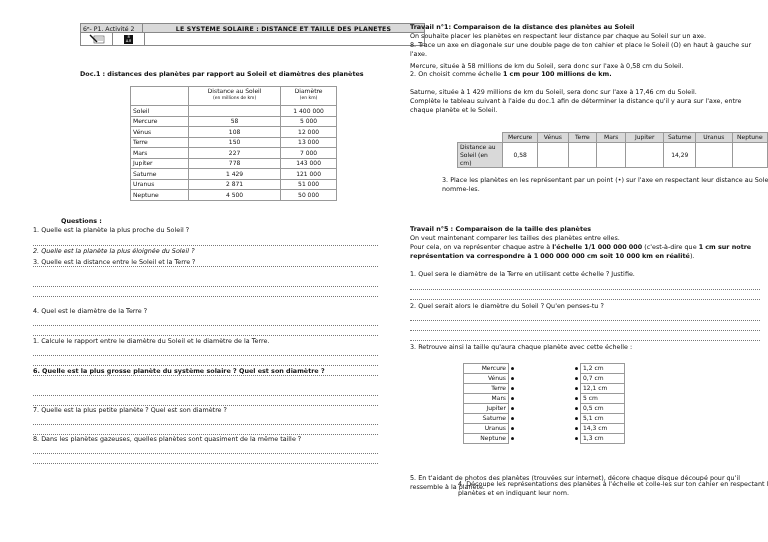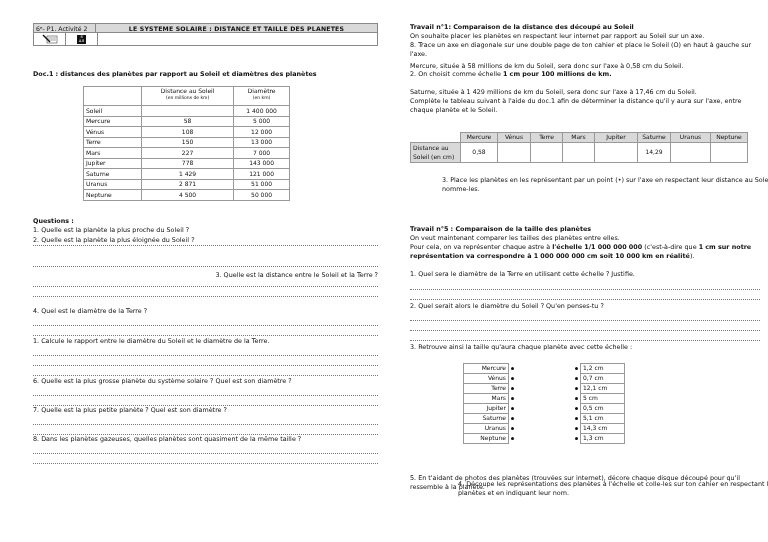--- a/index.html
+++ b/index.html
@@ -1,18 +1,18 @@
 <!DOCTYPE html>
 <html><head>
 <meta charset="utf-8">
 <style>
   * { box-sizing: border-box; margin: 0; padding: 0; }
   html, body { width: 768px; height: 542px; background: #ffffff; overflow: hidden; }
   body { position: relative; font-family: "DejaVu Sans", sans-serif; color: #111; font-size: 6.4px; line-height: 1.35; }
-  .abs { position: absolute; }
+  .abs { position: absolute; margin-left: 47px; }
   .dots { border-bottom: 1px dotted #777; height: 10px; width: 100%; }
   
   .hdr { left: 33px; top: 23px; width: 345px; border: 1px solid #888; }
   .hdr-row1 { display: flex; background: #d9d9d9; border-bottom: 1px solid #888; height: 9px; font-size: 6.2px; line-height: 9px; }
   .hdr-row1 .act { width: 62px; padding-left: 2px; border-right: 1px solid #888; }
   .hdr-row1 .ttl { flex: 1; text-align: center; font-weight: bold; letter-spacing: 0.2px; }
   .hdr-row2 { display: flex; height: 12px; }
   .hdr-row2 .cell { border-right: 1px solid #888; display: flex; align-items: center; justify-content: center; }
   .icon-pencil { width: 32px; }
   .icon-box { width: 32px; }
@@ -107,47 +107,47 @@
         <td class="c">51 000</td>
       </tr>
   <tr>
         <td>Neptune</td>
         <td class="c">4 500</td>
         <td class="c">50 000</td>
       </tr>
 </tbody>
   </table>
 
-<div class="q sec-title" style="top:217px;">Questions :</div>
+<div class="q sec-title" style="top:217px;margin-left:28px;">Questions :</div>
 <div class="q" style="top:226px;">1. Quelle est la planète la plus proche du Soleil ?</div>
 <div class="q dots" style="top:236px;"></div>
-<div class="q" style="top:236px;">2. Quelle est la planète la plus éloignée du Soleil ?</div>
+<div class="q" style="top:247px;font-style:italic;">2. Quelle est la planète la plus éloignée du Soleil ?</div>
 <div class="q dots" style="top:257px;"></div>
-<div class="q" style="top:271px;text-align:right;">3. Quelle est la distance entre le Soleil et la Terre ?</div>
+<div class="q" style="top:258px;">3. Quelle est la distance entre le Soleil et la Terre ?</div>
 <div class="q dots" style="top:277px;"></div>
 <div class="q dots" style="top:287px;"></div>
 <div class="q" style="top:307px;">4. Quel est le diamètre de la Terre ?</div>
 <div class="q dots" style="top:316px;"></div>
 <div class="q dots" style="top:326px;"></div>
 <div class="q" style="top:337px;">1. Calcule le rapport entre le diamètre du Soleil et le diamètre de la Terre.</div>
 <div class="q dots" style="top:346px;"></div>
 <div class="q dots" style="top:356px;"></div>
 <div class="q dots" style="top:366px;"></div>
-<div class="q" style="top:377px;">6. Quelle est la plus grosse planète du système solaire ? Quel est son diamètre ?</div>
+<div class="q" style="top:367px;font-weight:bold;">6. Quelle est la plus grosse planète du système solaire ? Quel est son diamètre ?</div>
 <div class="q dots" style="top:386px;"></div>
 <div class="q dots" style="top:396px;"></div>
 <div class="q" style="top:406px;">7. Quelle est la plus petite planète ? Quel est son diamètre ?</div>
 <div class="q dots" style="top:415px;"></div>
 <div class="q dots" style="top:425px;"></div>
 <div class="q" style="top:435px;">8. Dans les planètes gazeuses, quelles planètes sont quasiment de la même taille ?</div>
 <div class="q dots" style="top:444px;"></div>
 <div class="q dots" style="top:454px;"></div>
 
-<div class="right sec-title" style="top:23px;">Travail n°1: Comparaison de la distance des découpé au Soleil</div>
-<div class="right" style="top:32px;">On souhaite placer les planètes en respectant leur internet par rapport au Soleil sur un axe.</div>
+<div class="right sec-title" style="top:23px;">Travail n°1: Comparaison de la distance des planètes au Soleil</div>
+<div class="right" style="top:32px;">On souhaite placer les planètes en respectant leur distance par chaque au Soleil sur un axe.</div>
 <div class="right" style="top:41px;">8. Trace un axe en diagonale sur une double page de ton cahier et place le Soleil (O) en haut à gauche sur l'axe.</div>
 <div class="right" style="top:70px;"><span>2. On choisit comme échelle </span><b>1 cm pour 100 millions de km.</b></div>
 <div class="right" style="top:62px;">Mercure, située à 58 millions de km du Soleil, sera donc sur l'axe à 0,58 cm du Soleil.</div>
 <div class="right" style="top:88px;">Saturne, située à 1 429 millions de km du Soleil, sera donc sur l'axe à 17,46 cm du Soleil.</div>
 <div class="right" style="top:97px;">Complète le tableau suivant à l'aide du doc.1 afin de déterminer la distance qu'il y aura sur l'axe, entre chaque planète et le Soleil.</div>
 
 <table class="abs t2">
   <tbody>
       <tr>
     <td style="border:none;width:50px;"></td>

